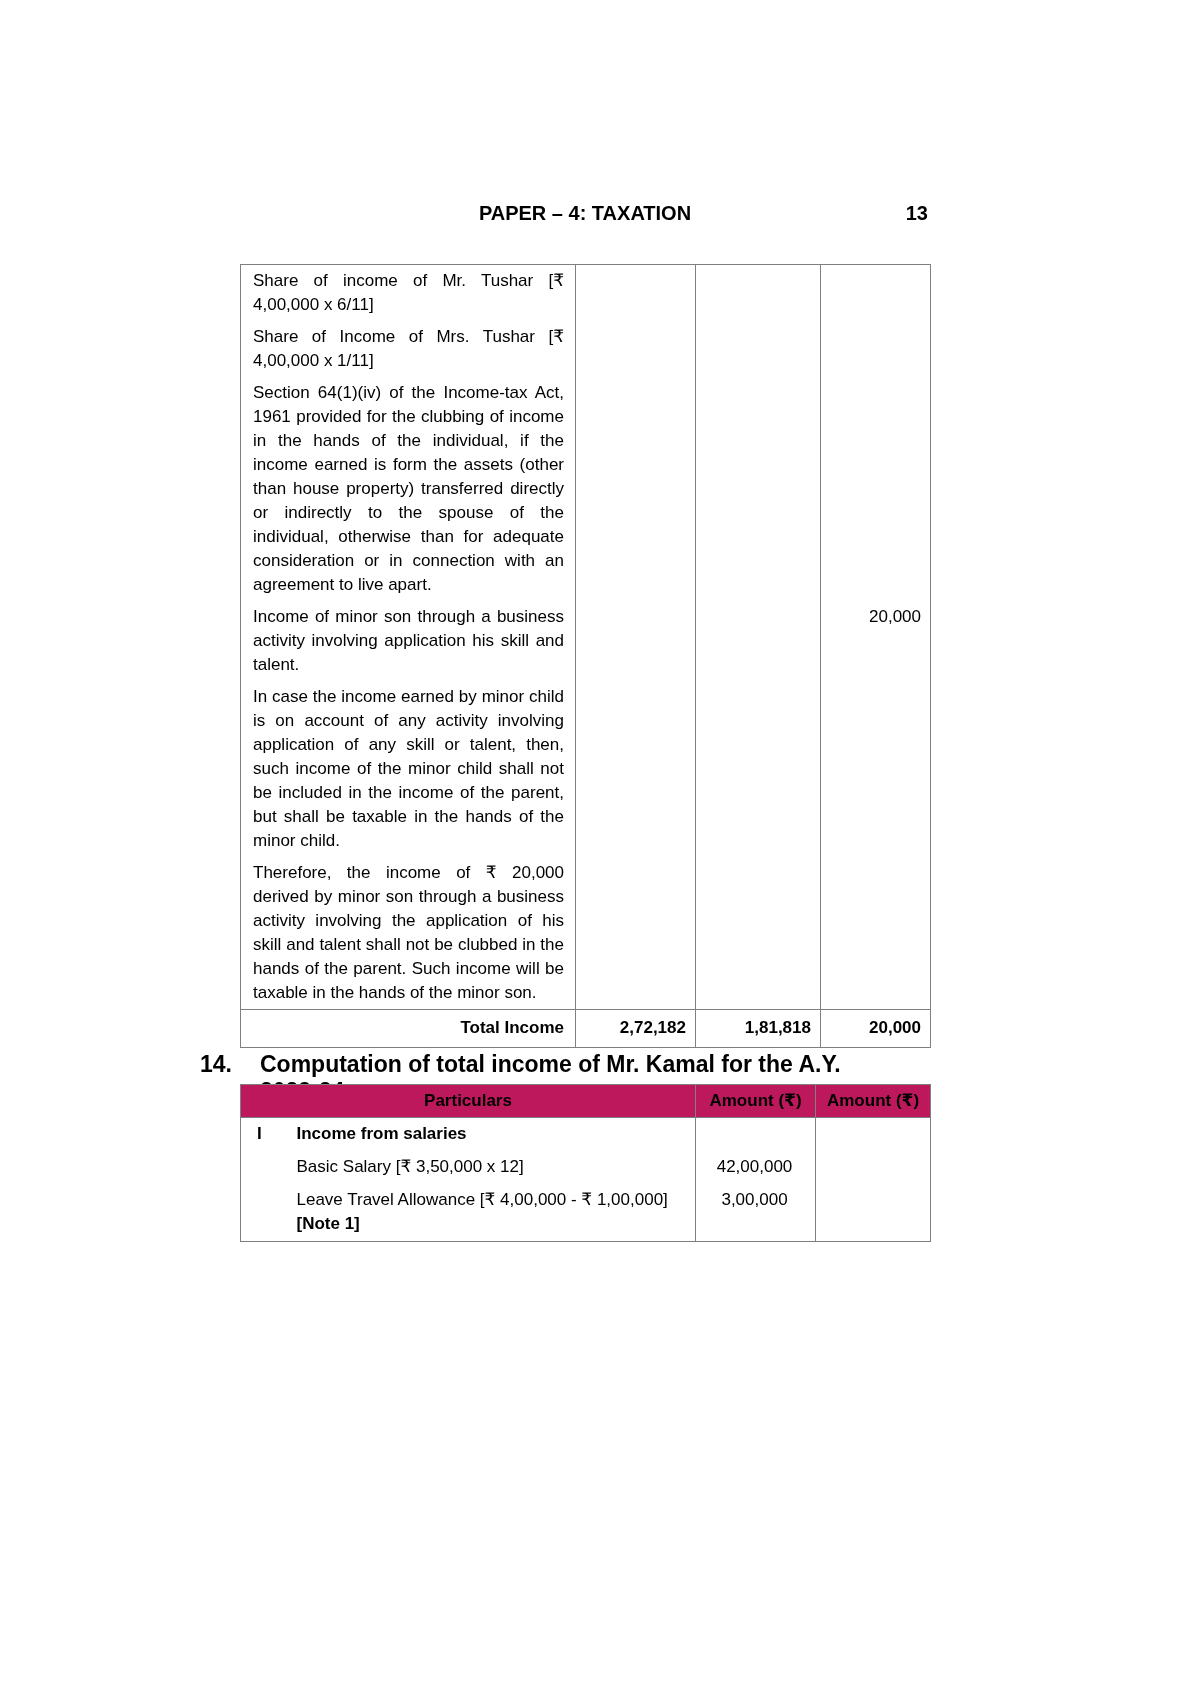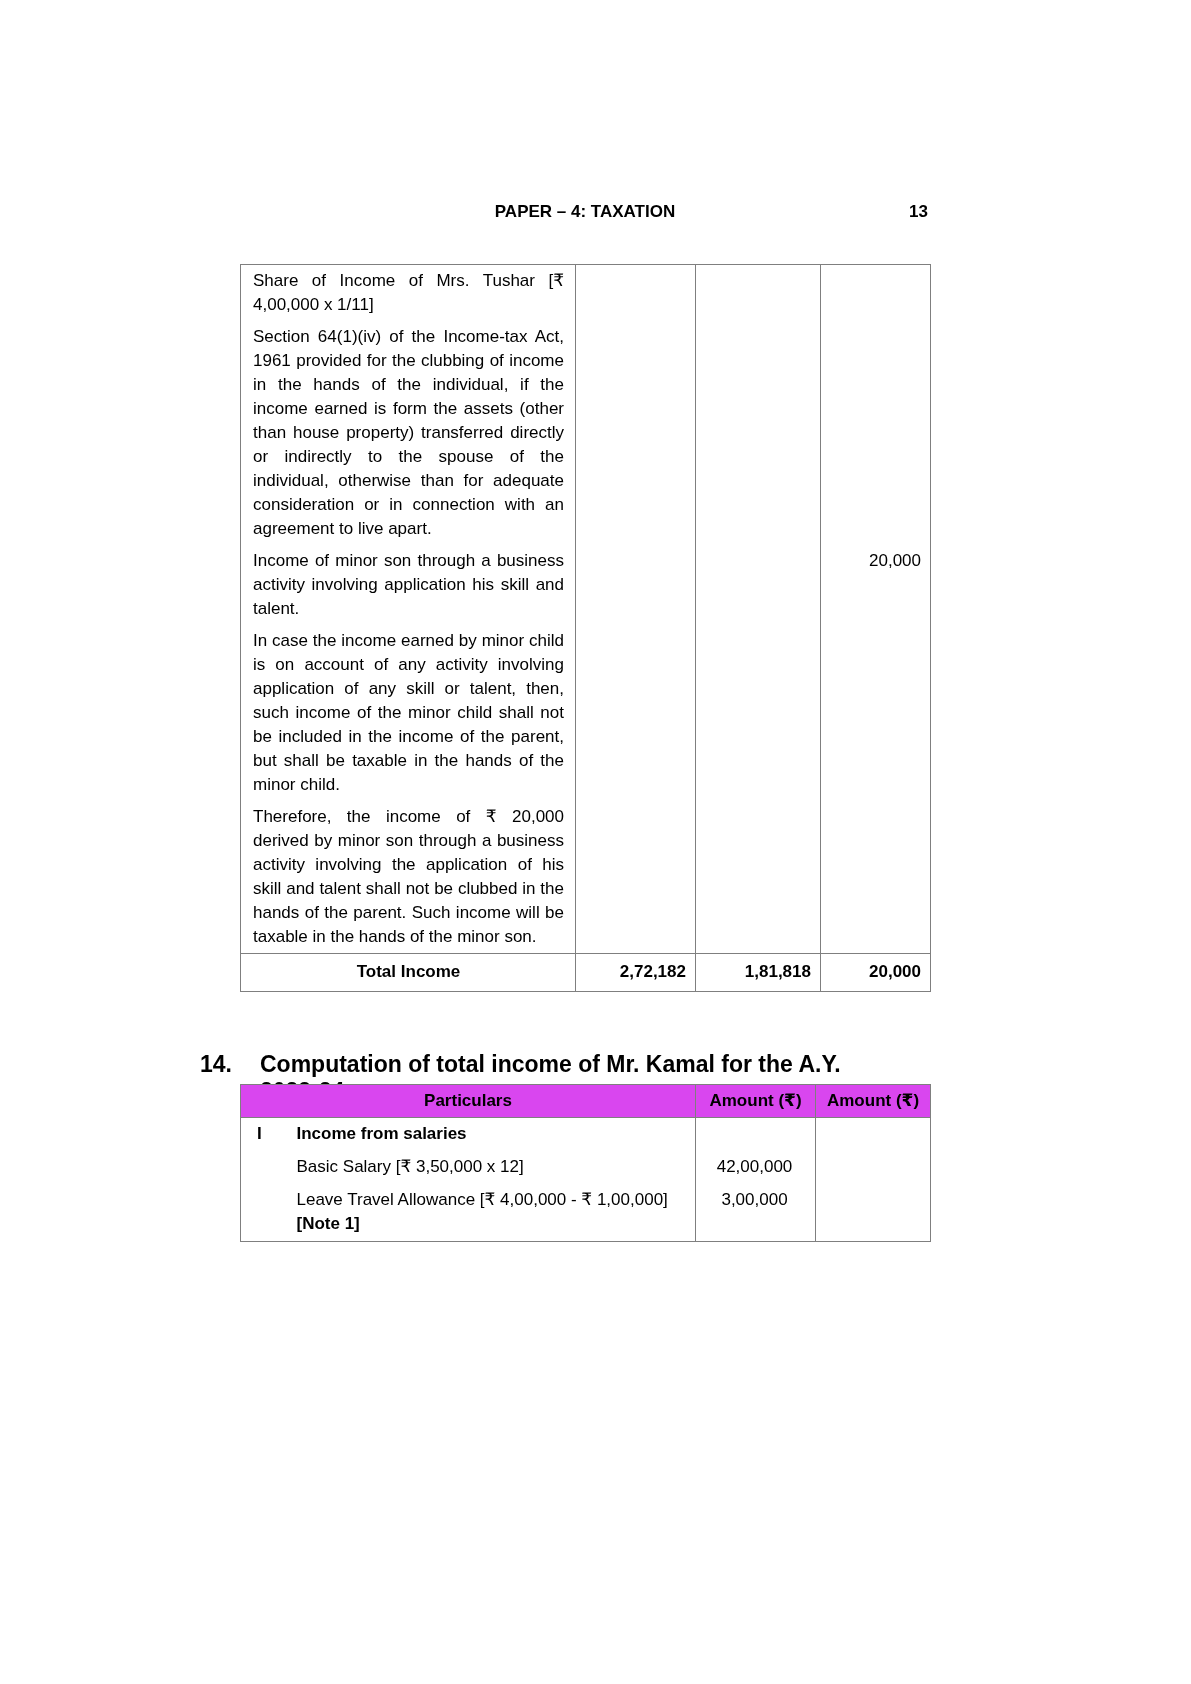--- a/index.html
+++ b/index.html
@@ -7,50 +7,50 @@
   body {
     width: 1191px; height: 1684px;
     font-family: "Liberation Sans", "DejaVu Sans", sans-serif;
     color: #000;
   }
   .page { position: relative; width: 1191px; height: 1684px; overflow: hidden; }
 
   
   .page-header {
     position: absolute; top: 202px; left: 240px; width: 690px;
-    font-size: 17px; font-weight: bold;
+    font-size: 20px; font-weight: bold;
   }
   .page-header .title { display: block; text-align: center; }
   .page-header .pageno { position: absolute; right: 2px; top: 0; text-align: right; }
 
   
   .t1-wrap { position: absolute; top: 264px; left: 240px; width: 690px; }
   table.doc { border-collapse: collapse; width: 690px; table-layout: fixed; }
   table.doc td, table.doc th { font-size: 17px; line-height: 24px; }
   .t1 { border: 1px solid #7f7f7f; }
   .t1 td { border-left: 1px solid #7f7f7f; vertical-align: top; }
   .t1 td:first-child { border-left: none; }
   .t1 td.txt { padding: 4px 11px 4px 12px; text-align: justify; }
   .t1 td.amt { padding: 4px 9px; text-align: right; }
   .t1 tr.total td { border-top: 1px solid #7f7f7f; font-weight: bold; padding-top: 6px; padding-bottom: 7px; }
-  .t1 tr.total td.txt { text-align: center; }
+  .t1 tr.total td.txt { text-align: right; }
 
   
   .q14 {
     position: absolute; top: 1051px; left: 200px; width: 730px;
     display: flex; font-size: 23px; font-weight: bold;
   }
   .q14 .qnum { width: 60px; flex: 0 0 auto; }
   .q14 .qtitle { flex: 1; padding-right: 30px; }
 
   
   .t2-wrap { position: absolute; top: 1084px; left: 240px; width: 690px; }
   .t2 { border: 1px solid #7f7f7f; }
   .t2 th {
-    background: #d946ef; border: 1px solid #7f7f7f;
+    background: #be185d; border: 1px solid #7f7f7f;
     font-weight: bold; text-align: center; padding: 4px 6px;
   }
   .t2 td { vertical-align: top; padding: 4px 8px 5px 8px; }
   .t2 td.numcol { padding-left: 16px; font-weight: bold; }
   .t2 td.amt1, .t2 td.amt2 { border-left: 1px solid #7f7f7f; text-align: center; padding-right: 10px; }
   .t2 tr.bold-row td { font-weight: bold; }
   .t2 .note { display: block; font-weight: bold; }
 </style>
 </head>
 <body>
@@ -64,20 +64,26 @@
 
   <div class="t1-wrap">
     <table class="doc t1">
       <colgroup>
         <col style="width:335px">
           <col style="width:120px">
           <col style="width:125px">
           <col style="width:110px">
       </colgroup>
       <tbody>
+        <tr>
+          <td class="txt">Share of income of Mr. Tushar [₹ 4,00,000 x 6/11]</td>
+          <td class="amt"></td>
+          <td class="amt"></td>
+          <td class="amt"></td>
+        </tr>
         <tr>
           <td class="txt">Share of Income of Mrs. Tushar [₹ 4,00,000 x 1/11]</td>
           <td class="amt"></td>
           <td class="amt"></td>
           <td class="amt"></td>
         </tr>
         <tr>
           <td class="txt">Section 64(1)(iv) of the Income-tax Act, 1961 provided for the clubbing of income in the hands of the individual, if the income earned is form the assets (other than house property) transferred directly or indirectly to the spouse of the individual, otherwise than for adequate consideration or in connection with an agreement to live apart.</td>
           <td class="amt"></td>
           <td class="amt"></td>

